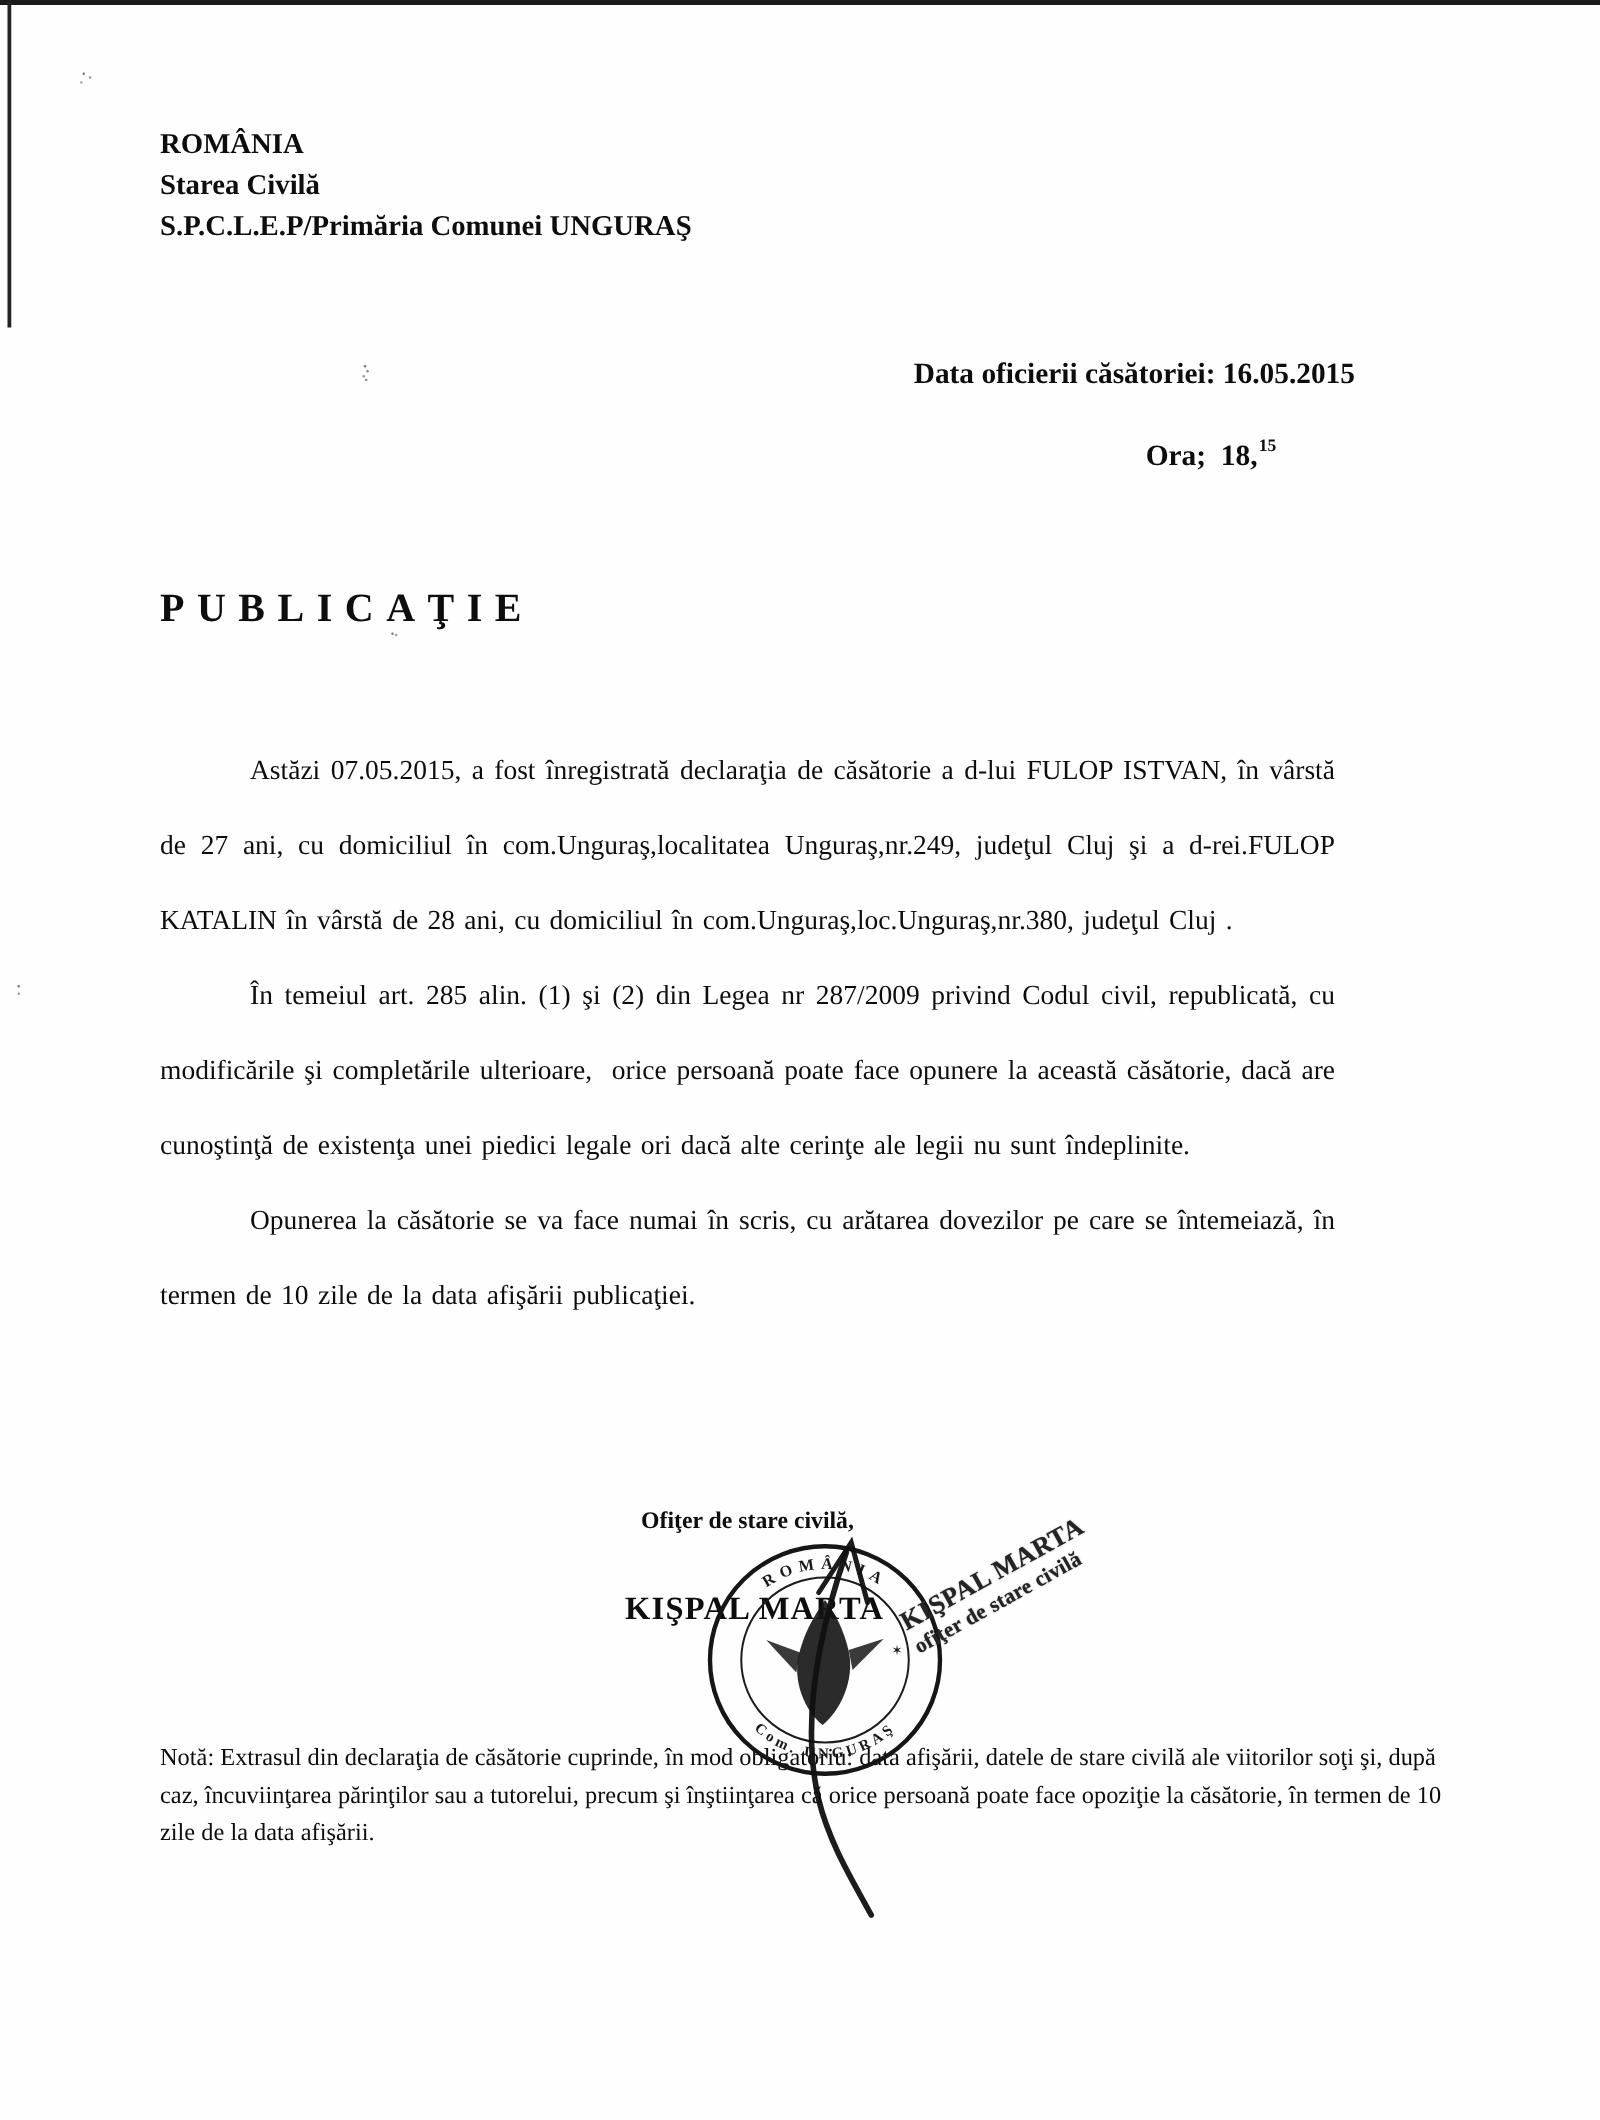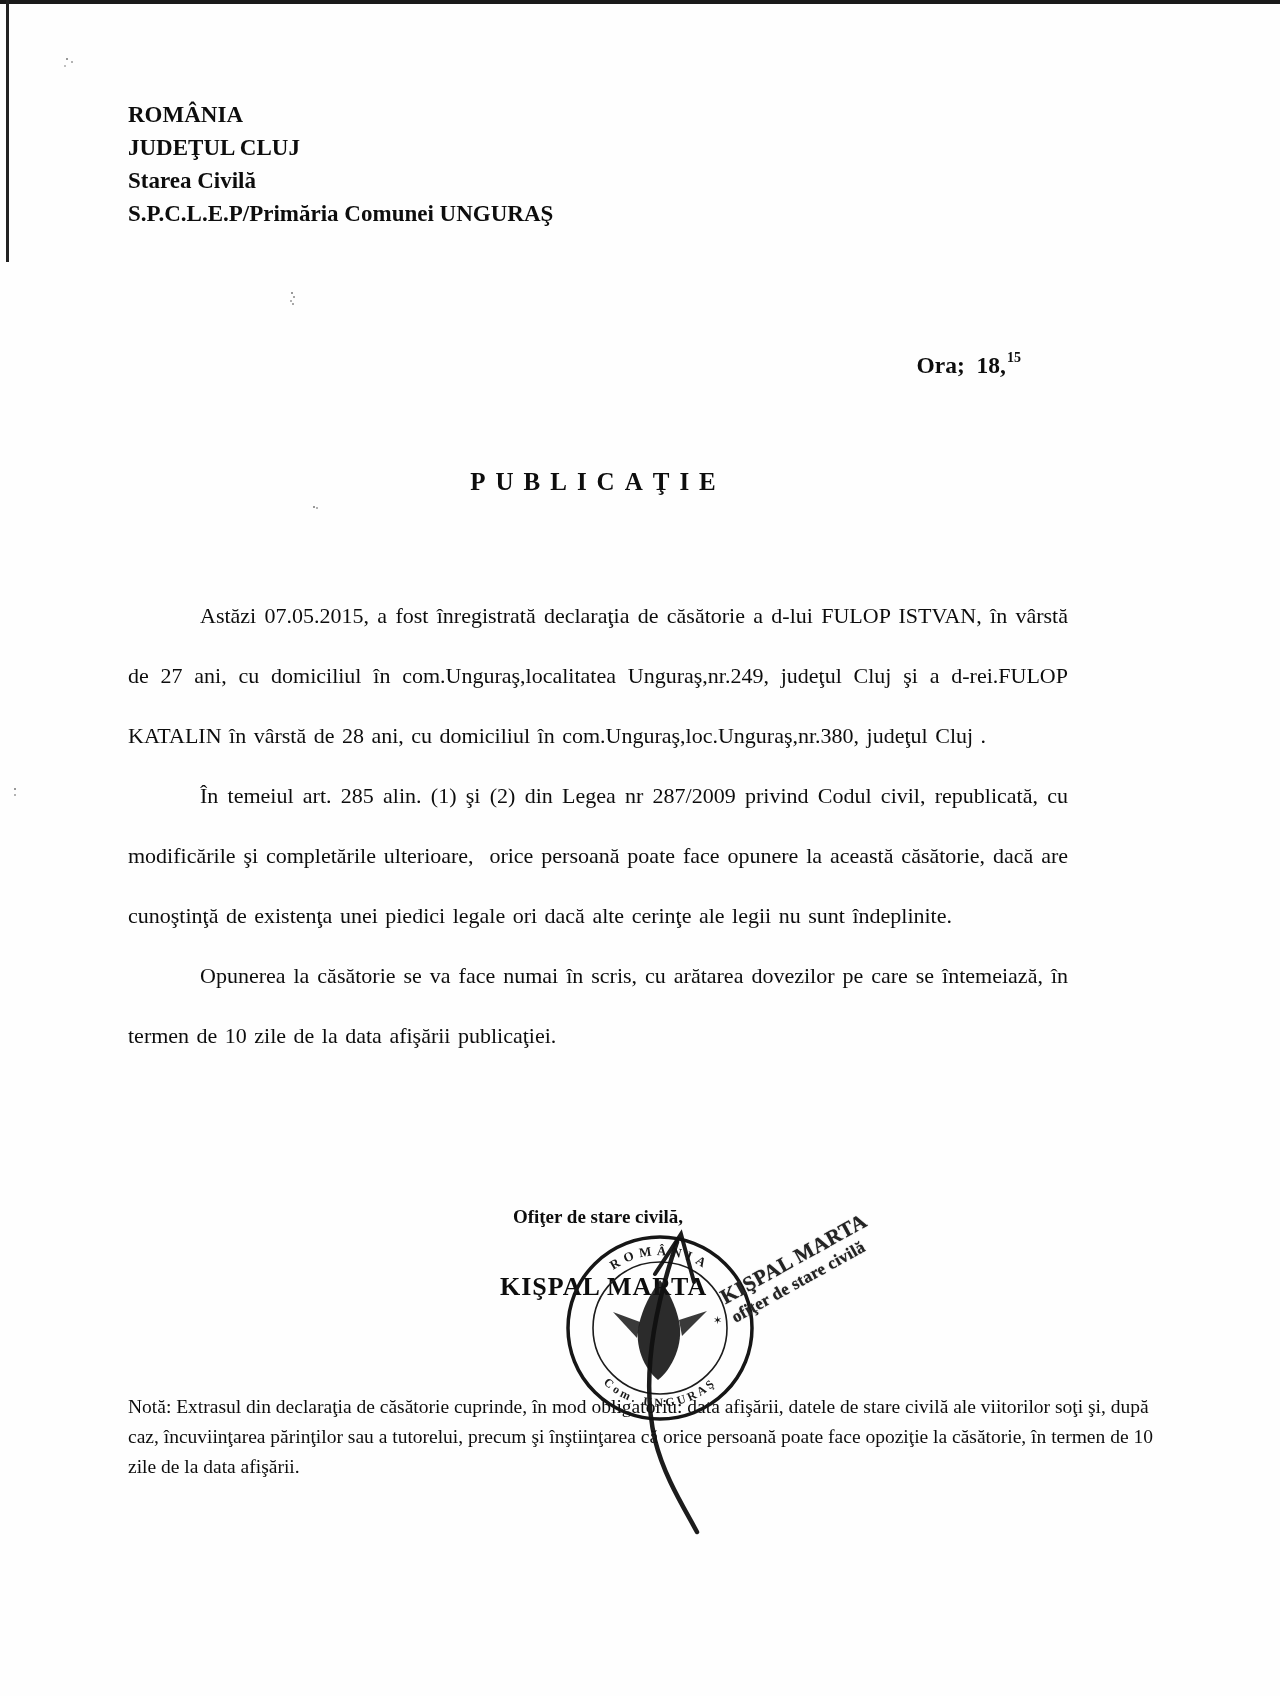--- a/index.html
+++ b/index.html
@@ -14,21 +14,21 @@
     padding-left:16px;
   }
   .scan-border-top{position:absolute;left:0;top:0;width:1280px;height:4px;background:#1a1a1a;}
   .scan-border-left{position:absolute;left:6px;top:0;width:3px;height:262px;background:#222;}
   .letterhead{position:absolute;left:128px;top:98px;font-weight:bold;font-size:23px;line-height:33px;}
   .ceremony-date{position:absolute;right:212px;top:286px;font-weight:bold;font-size:23.5px;}
   .ceremony-time{position:absolute;right:276px;top:352px;font-weight:bold;font-size:23.5px;white-space:pre;}
   .ceremony-time sup{font-size:14px;position:relative;top:-2px;left:1px;}
   .doc-title{
     position:absolute;left:128px;top:468px;width:940px;margin:0;
-    text-align:center;font-size:25px;font-weight:bold;letter-spacing:10px;
+    text-align:left;font-size:32px;font-weight:bold;letter-spacing:10px;
   }
   .body-text{position:absolute;left:128px;top:586px;width:940px;}
   .para{
     margin:0;font-size:22px;line-height:60px;text-align:justify;
     text-indent:72px;word-spacing:2px;white-space:pre-wrap;
   }
   .officer-role{position:absolute;left:128px;top:1206px;width:940px;text-align:center;font-weight:bold;font-size:19px;}
   .officer-name{position:absolute;left:500px;top:1272px;font-weight:bold;font-size:26px;letter-spacing:1px;z-index:1;}
   .round-stamp{position:absolute;left:545px;top:1228px;z-index:2;}
   .diag-stamp{
@@ -52,25 +52,25 @@
 </head>
 <body>
 
 <div class="page">
 
   <div class="scan-border-top"></div>
   <div class="scan-border-left"></div>
 
   <div class="letterhead">
     <div>ROMÂNIA</div>
-    <div>JUDEŢUL CLUJ</div>
     <div>Starea Civilă</div>
     <div>S.P.C.L.E.P/Primăria Comunei UNGURAŞ</div>
   </div>
 
+  <div class="ceremony-date">Data oficierii căsătoriei: 16.05.2015</div>
 
   <div class="ceremony-time"><span>Ora;  18,</span><sup>15</sup></div>
 
   <h1 class="doc-title">PUBLICAŢIE</h1>
 
   <div class="body-text">
     <p class="para"><span>Astăzi 07.05.2015, a fost înregistrată declaraţia de căsătorie a </span><b>d-lui FULOP ISTVAN</b><span>, în vârstă de 27 ani, cu domiciliul în com.Unguraş,localitatea Unguraş,nr.249, judeţul Cluj şi a </span><b>d-rei.FULOP KATALIN</b><span> în vârstă de 28 ani, cu domiciliul în com.Unguraş,loc.Unguraş,nr.380, judeţul Cluj .</span></p>
     <p class="para">În temeiul art. 285 alin. (1) şi (2) din Legea nr 287/2009 privind Codul civil, republicată, cu modificările şi completările ulterioare,  orice persoană poate face opunere la această căsătorie, dacă are cunoştinţă de existenţa unei piedici legale ori dacă alte cerinţe ale legii nu sunt îndeplinite.</p>
     <p class="para">Opunerea la căsătorie se va face numai în scris, cu arătarea dovezilor pe care se întemeiază, în termen de 10 zile de la data afişării publicaţiei.</p>
   </div>

